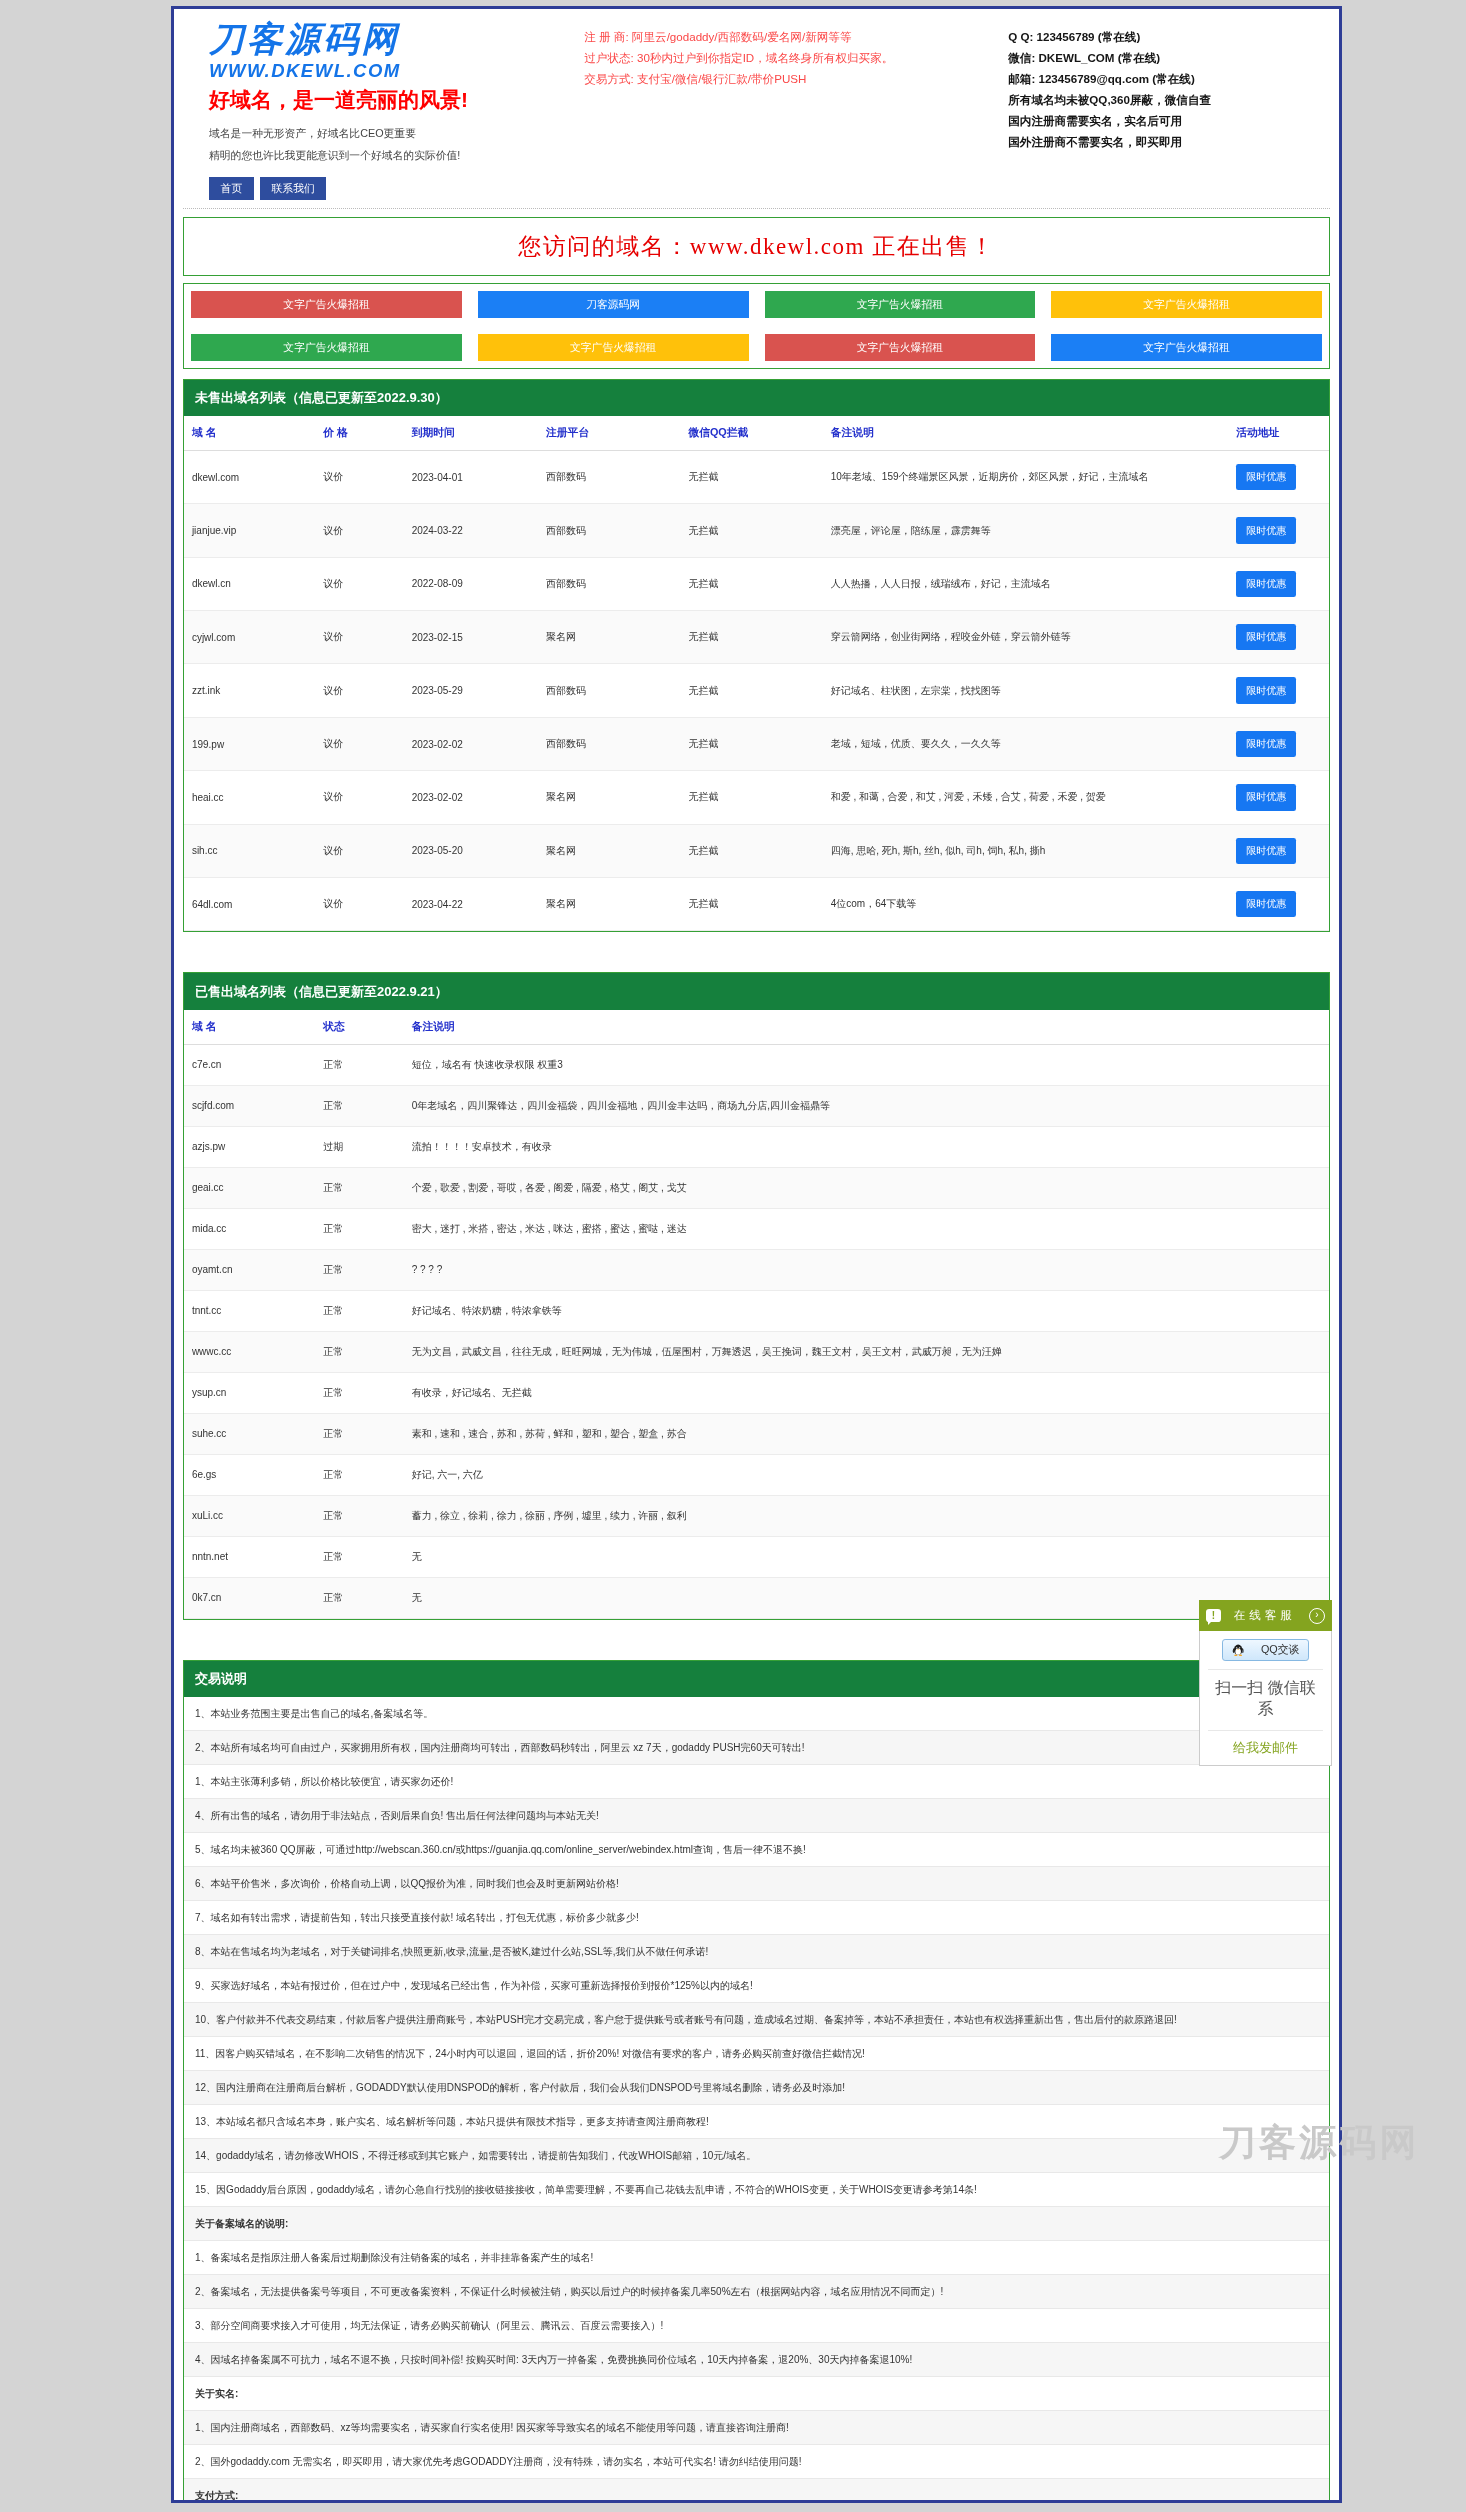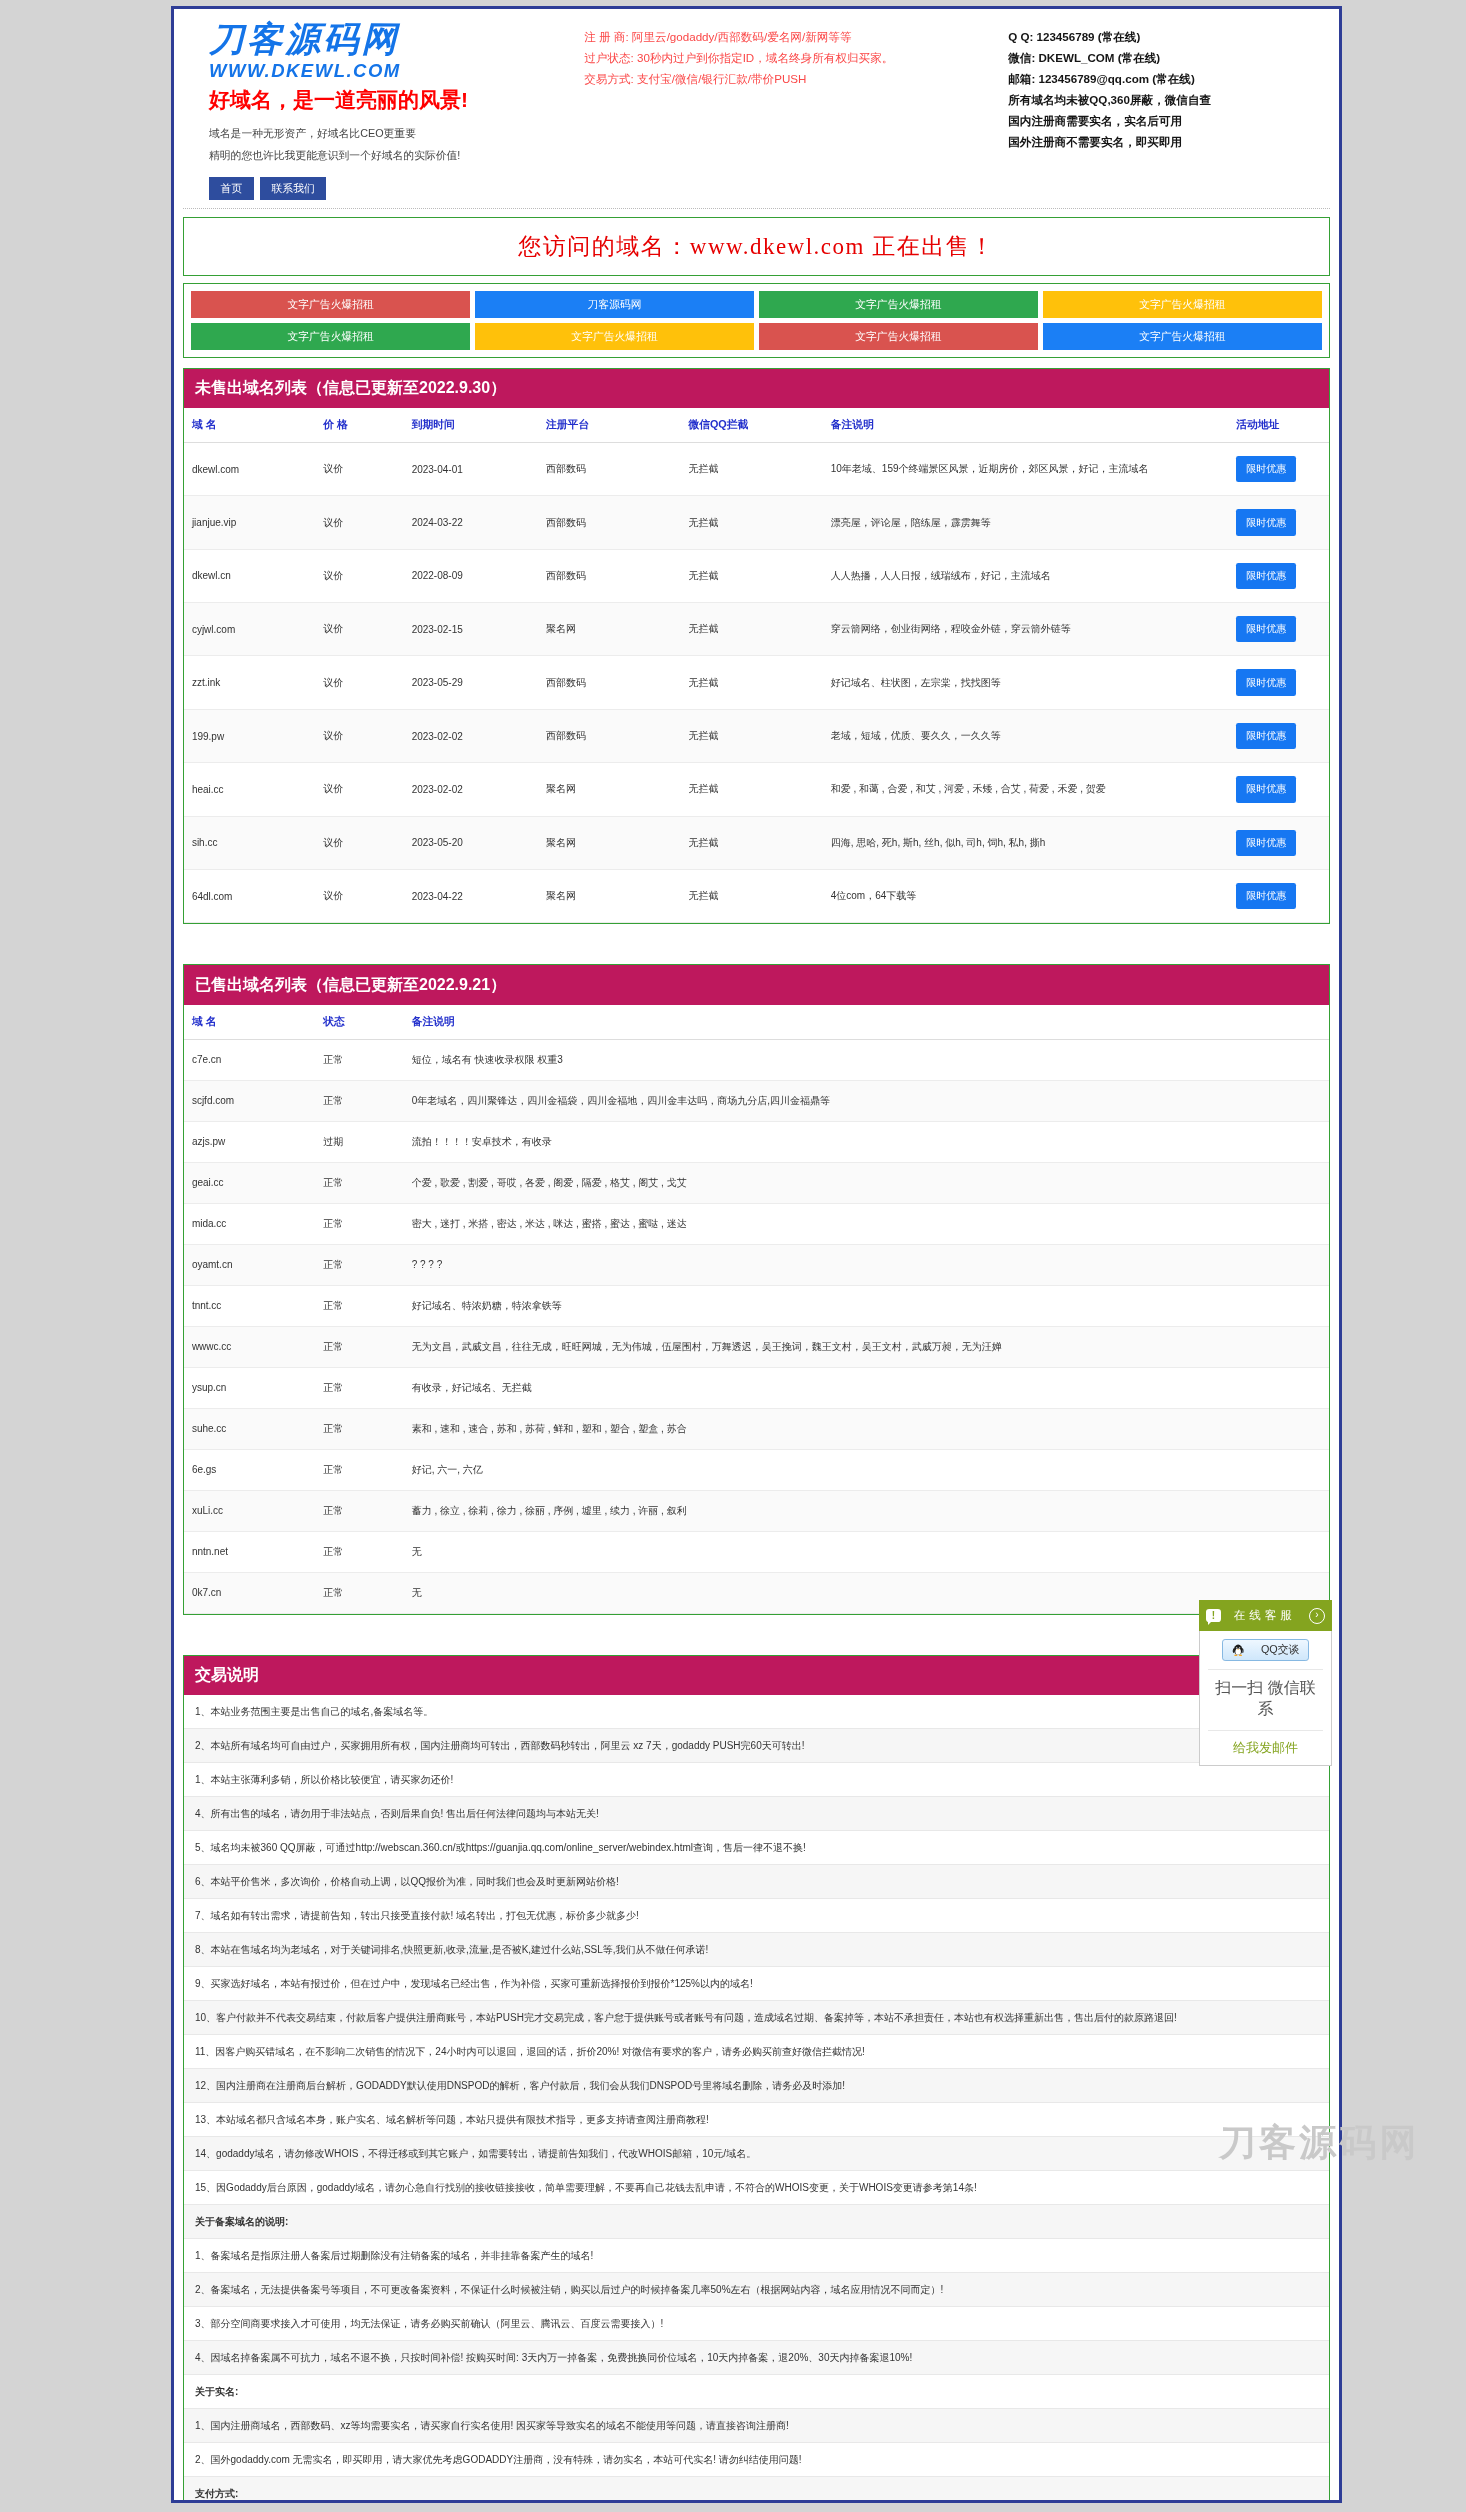--- a/index.html
+++ b/index.html
@@ -25,25 +25,25 @@
   .nav-btn{display:inline-block;background:#2e4d9e;color:#fff;font-size:10.8px;padding:4.6px 11.6px;margin-right:6.2px;text-decoration:none;cursor:pointer;}
   .header-mid{width:378px;margin-left:9.2px;color:#fb4747;font-size:11.6px;line-height:21px;padding-top:4.6px;}
   .header-right{margin-left:46px;color:#151515;font-weight:bold;font-size:11.6px;line-height:21px;padding-top:4.6px;}
   
   .announce-wrap{border-top:0.8px dotted #bbb;margin:3.1px 9.2px 0;padding-top:7.7px;}
   .announce{
     border:0.8px solid #35a035;height:57px;display:flex;align-items:center;justify-content:center;
     font-family:"Liberation Serif","DejaVu Serif",serif;font-size:23px;color:#e60000;letter-spacing:1.5px;
   }
   
-  .ads{border:0.8px solid #35a035;margin:7.7px 9.2px 6.2px;padding:7px;display:grid;grid-template-columns:repeat(4,1fr);gap:5px;}
+  .ads{border:0.8px solid #35a035;margin:7.7px 9.2px 6.2px;padding:7px;display:grid;grid-template-columns:repeat(4,1fr);gap:16px;}
   .ad{height:27px;display:flex;align-items:center;justify-content:center;color:#fff;font-size:10.8px;cursor:pointer;}
   
   .panel{border:0.8px solid #35a035;margin:9.2px 9.2px 40px;background:#fff;}
-  .panel-head{background:#be185d;color:#fff;font-weight:bold;font-size:16px;padding:9.2px 10.8px;}
+  .panel-head{background:#15803d;color:#fff;font-weight:bold;font-size:13px;padding:9.2px 10.8px;}
   table.dom{width:100%;border-collapse:collapse;font-size:10px;}
   table.dom th{color:#2330cc;text-align:left;padding:10px 7.7px;font-size:10.8px;border-bottom:0.8px solid #ddd;font-weight:bold;}
   table.dom td{padding:13px 7.7px;border-bottom:0.8px solid #ececec;color:#333;}
   table.dom tbody tr:nth-child(even) td{background:#fafafa;}
   .limit-btn{display:inline-block;background:#1677f2;color:#fff;font-size:10px;padding:6.2px 10px;border-radius:2.3px;text-decoration:none;white-space:nowrap;cursor:pointer;}
   
   .notice-body{font-size:10px;color:#333;}
   .notice-row{padding:8.5px 10.8px;border-bottom:0.8px solid #e8e8e8;line-height:1.6;}
   .notice-row:nth-child(even){background:#f6f6f6;}
   .notice-center{text-align:center;font-weight:bold;font-size:10.8px;}

